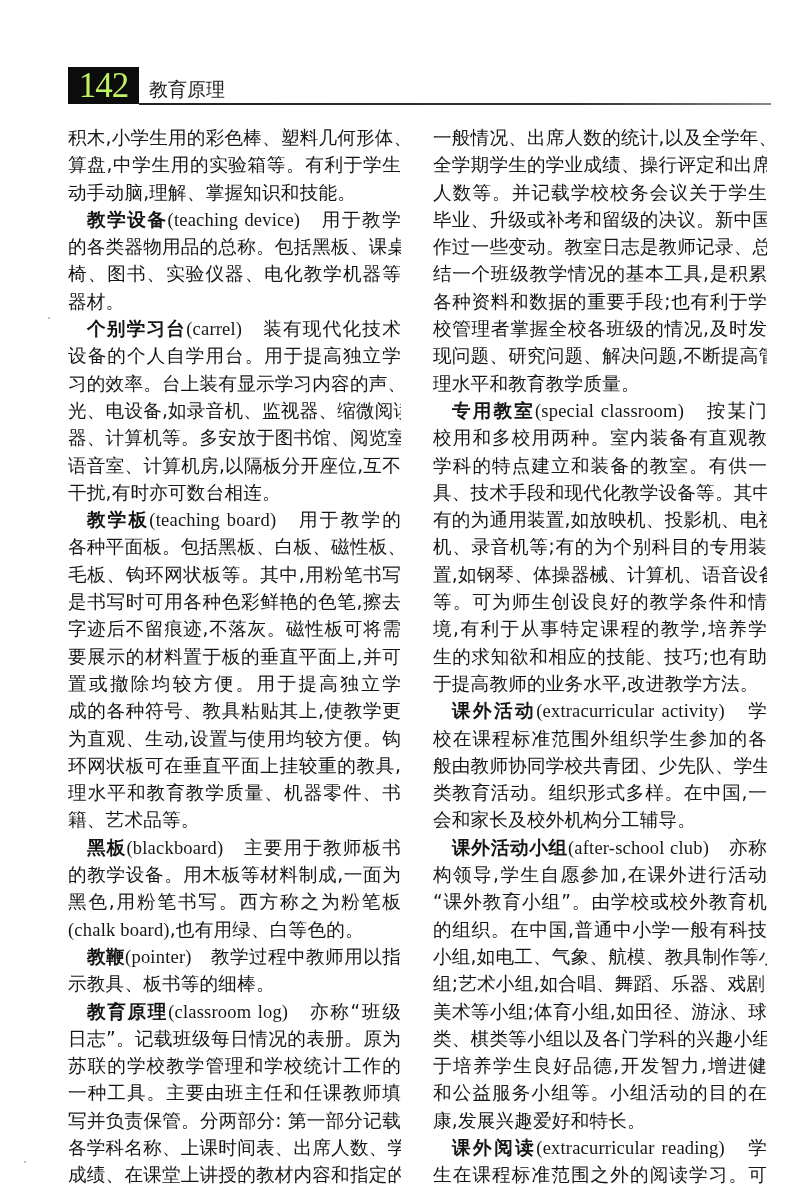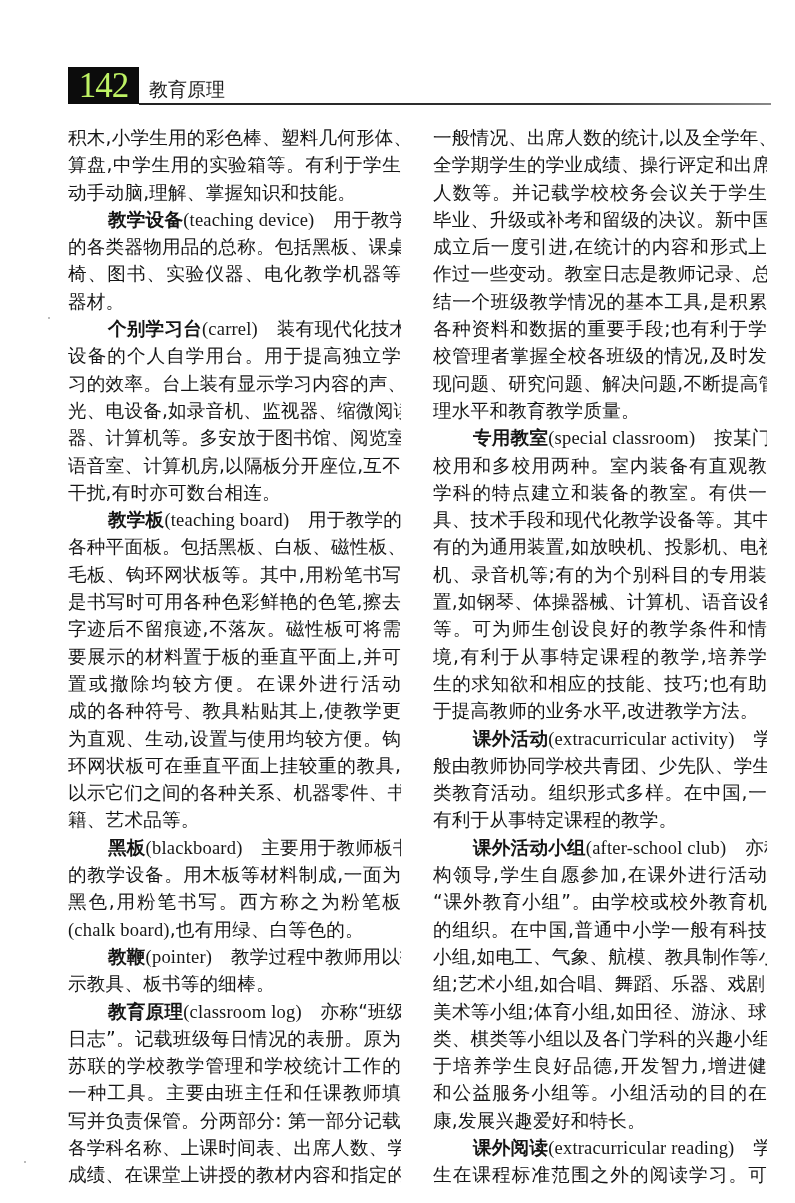--- a/index.html
+++ b/index.html
@@ -14,21 +14,21 @@
   .rule { position: absolute; left: 71px; top: 36px; width: 632px; height: 2px;
           background: linear-gradient(to right, #222 0%, #333 70%, #888 100%); }
   .col { position: absolute; top: 124px; }
   .col.left { left: 68px; width: 333px; }
   .col.right { left: 433px; width: 334px; }
   .line { height: 27.3px; font-size: 18.6px; line-height: 27.3px; white-space: nowrap;
           text-align: justify; text-align-last: justify; overflow: hidden;
           font-family: "DejaVu Sans", sans-serif; letter-spacing: 0.2px; }
   .line.last { text-align-last: left; }
   .line.indent { padding-left: 19px; }
-  .term { font-weight: bold; margin-left: 21px; }
+  .term { font-weight: bold; }
   .en { font-family: "Liberation Serif", serif; font-size: 18.5px; }
   .speck { position: absolute; width: 2px; height: 2px; background: #bbb; }
 </style>
 </head>
 <body>
 
 <div class="header">
   <div class="page-num">142</div>
   <div class="running-title">教育原理</div>
   <div class="rule"></div>
@@ -48,67 +48,67 @@
     <div class="line"><span>光、电设备,如录音机、监视器、缩微阅读</span></div>
     <div class="line"><span>器、计算机等。多安放于图书馆、阅览室、</span></div>
     <div class="line"><span>语音室、计算机房,以隔板分开座位,互不</span></div>
     <div class="line last"><span>干扰,有时亦可数台相连。</span></div>
     <div class="line indent"><span class="term">教学板</span><span class="en">(teaching board)</span><span>　用于教学的</span></div>
     <div class="line"><span>各种平面板。包括黑板、白板、磁性板、毡</span></div>
     <div class="line"><span>毛板、钩环网状板等。其中,用粉笔书写</span></div>
     <div class="line"><span>是书写时可用各种色彩鲜艳的色笔,擦去</span></div>
     <div class="line"><span>字迹后不留痕迹,不落灰。磁性板可将需</span></div>
     <div class="line"><span>要展示的材料置于板的垂直平面上,并可</span></div>
-    <div class="line"><span>置或撤除均较方便。在课外进行活动</span></div>
+    <div class="line"><span>置或撤除均较方便。用于提高独立学</span></div>
     <div class="line"><span>成的各种符号、教具粘贴其上,使教学更</span></div>
     <div class="line"><span>为直观、生动,设置与使用均较方便。钩</span></div>
     <div class="line"><span>环网状板可在垂直平面上挂较重的教具,</span></div>
-    <div class="line"><span>以示它们之间的各种关系、机器零件、书</span></div>
+    <div class="line"><span>理水平和教育教学质量、机器零件、书</span></div>
     <div class="line last"><span>籍、艺术品等。</span></div>
     <div class="line indent"><span class="term">黑板</span><span class="en">(blackboard)</span><span>　主要用于教师板书</span></div>
     <div class="line"><span>的教学设备。用木板等材料制成,一面为</span></div>
     <div class="line"><span>黑色,用粉笔书写。西方称之为粉笔板</span></div>
     <div class="line last"><span class="en">(chalk board)</span><span>,也有用绿、白等色的。</span></div>
     <div class="line indent"><span class="term">教鞭</span><span class="en">(pointer)</span><span>　教学过程中教师用以指</span></div>
     <div class="line last"><span>示教具、板书等的细棒。</span></div>
     <div class="line indent"><span class="term">教育原理</span><span class="en">(classroom log)</span><span>　亦称“班级</span></div>
     <div class="line"><span>日志”。记载班级每日情况的表册。原为</span></div>
     <div class="line"><span>苏联的学校教学管理和学校统计工作的</span></div>
     <div class="line"><span>一种工具。主要由班主任和任课教师填</span></div>
     <div class="line"><span>写并负责保管。分两部分: 第一部分记载</span></div>
     <div class="line"><span>各学科名称、上课时间表、出席人数、学业</span></div>
     <div class="line"><span>成绩、在课堂上讲授的教材内容和指定的</span></div>
   </div>
 <div class="col right" id="col-right">
     <div class="line"><span>一般情况、出席人数的统计,以及全学年、</span></div>
     <div class="line"><span>全学期学生的学业成绩、操行评定和出席</span></div>
     <div class="line"><span>人数等。并记载学校校务会议关于学生</span></div>
     <div class="line"><span>毕业、升级或补考和留级的决议。新中国</span></div>
-    <div class="line"><span>成立后一度引进,在统计的内容和形式上</span></div>
     <div class="line"><span>作过一些变动。教室日志是教师记录、总</span></div>
     <div class="line"><span>结一个班级教学情况的基本工具,是积累</span></div>
     <div class="line"><span>各种资料和数据的重要手段;也有利于学</span></div>
     <div class="line"><span>校管理者掌握全校各班级的情况,及时发</span></div>
     <div class="line"><span>现问题、研究问题、解决问题,不断提高管</span></div>
     <div class="line last"><span>理水平和教育教学质量。</span></div>
     <div class="line indent"><span class="term">专用教室</span><span class="en">(special classroom)</span><span>　按某门</span></div>
     <div class="line"><span>校用和多校用两种。室内装备有直观教</span></div>
     <div class="line"><span>学科的特点建立和装备的教室。有供一</span></div>
     <div class="line"><span>具、技术手段和现代化教学设备等。其中</span></div>
     <div class="line"><span>有的为通用装置,如放映机、投影机、电视</span></div>
     <div class="line"><span>机、录音机等;有的为个别科目的专用装</span></div>
     <div class="line"><span>置,如钢琴、体操器械、计算机、语音设备</span></div>
     <div class="line"><span>等。可为师生创设良好的教学条件和情</span></div>
     <div class="line"><span>境,有利于从事特定课程的教学,培养学</span></div>
     <div class="line"><span>生的求知欲和相应的技能、技巧;也有助</span></div>
     <div class="line last"><span>于提高教师的业务水平,改进教学方法。</span></div>
     <div class="line indent"><span class="term">课外活动</span><span class="en">(extracurricular activity)</span><span>　学</span></div>
+    <div class="line"><span>校在课程标准范围外组织学生参加的各</span></div>
     <div class="line"><span>般由教师协同学校共青团、少先队、学生</span></div>
     <div class="line"><span>类教育活动。组织形式多样。在中国,一</span></div>
-    <div class="line last"><span>有利于从事特定课程的教学。</span></div>
+    <div class="line last"><span>会和家长及校外机构分工辅导。</span></div>
     <div class="line indent"><span class="term">课外活动小组</span><span class="en">(after-school club)</span><span>　亦称</span></div>
     <div class="line"><span>构领导,学生自愿参加,在课外进行活动</span></div>
     <div class="line"><span>“课外教育小组”。由学校或校外教育机</span></div>
     <div class="line"><span>的组织。在中国,普通中小学一般有科技</span></div>
     <div class="line"><span>小组,如电工、气象、航模、教具制作等小</span></div>
     <div class="line"><span>组;艺术小组,如合唱、舞蹈、乐器、戏剧、</span></div>
     <div class="line"><span>美术等小组;体育小组,如田径、游泳、球</span></div>
     <div class="line"><span>类、棋类等小组以及各门学科的兴趣小组</span></div>
     <div class="line"><span>于培养学生良好品德,开发智力,增进健</span></div>
     <div class="line"><span>和公益服务小组等。小组活动的目的在</span></div>

